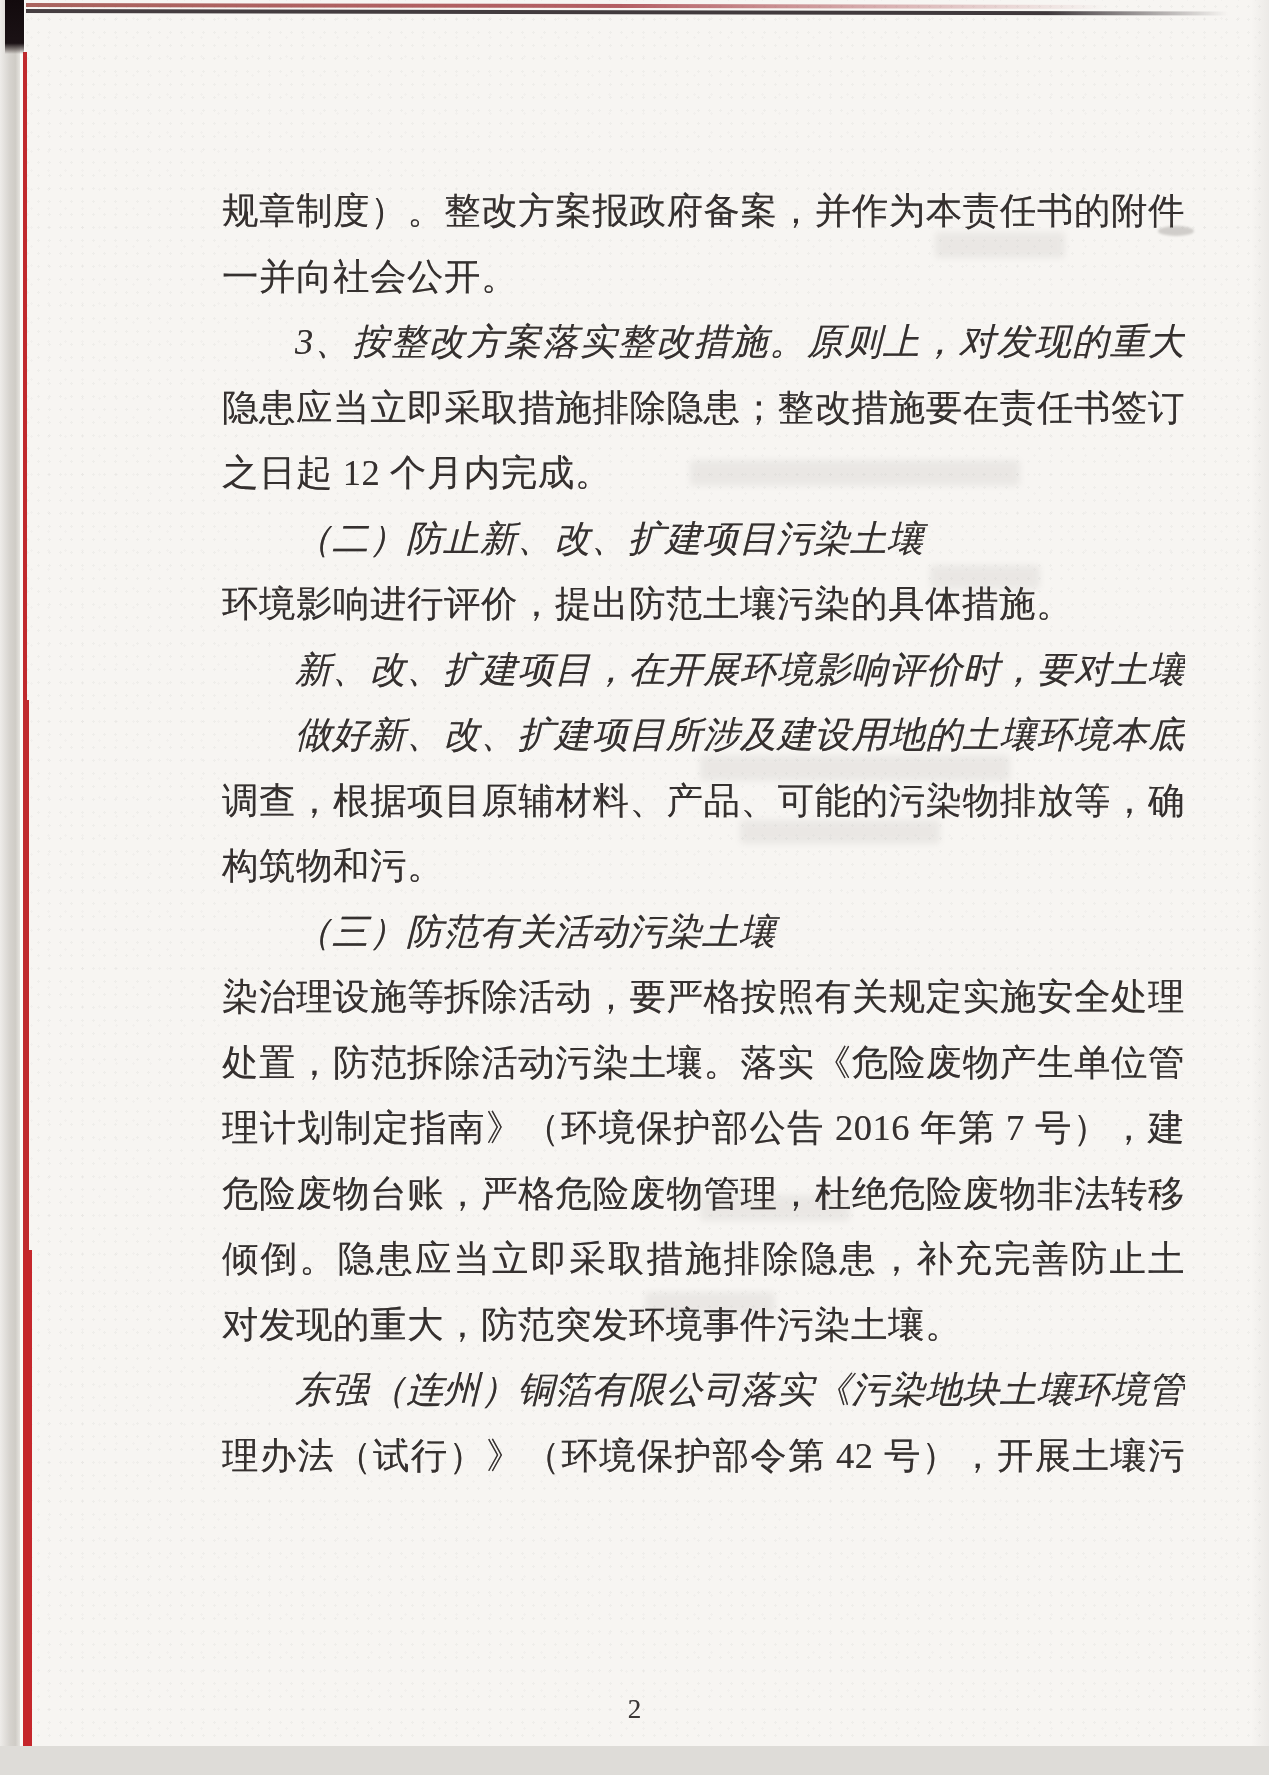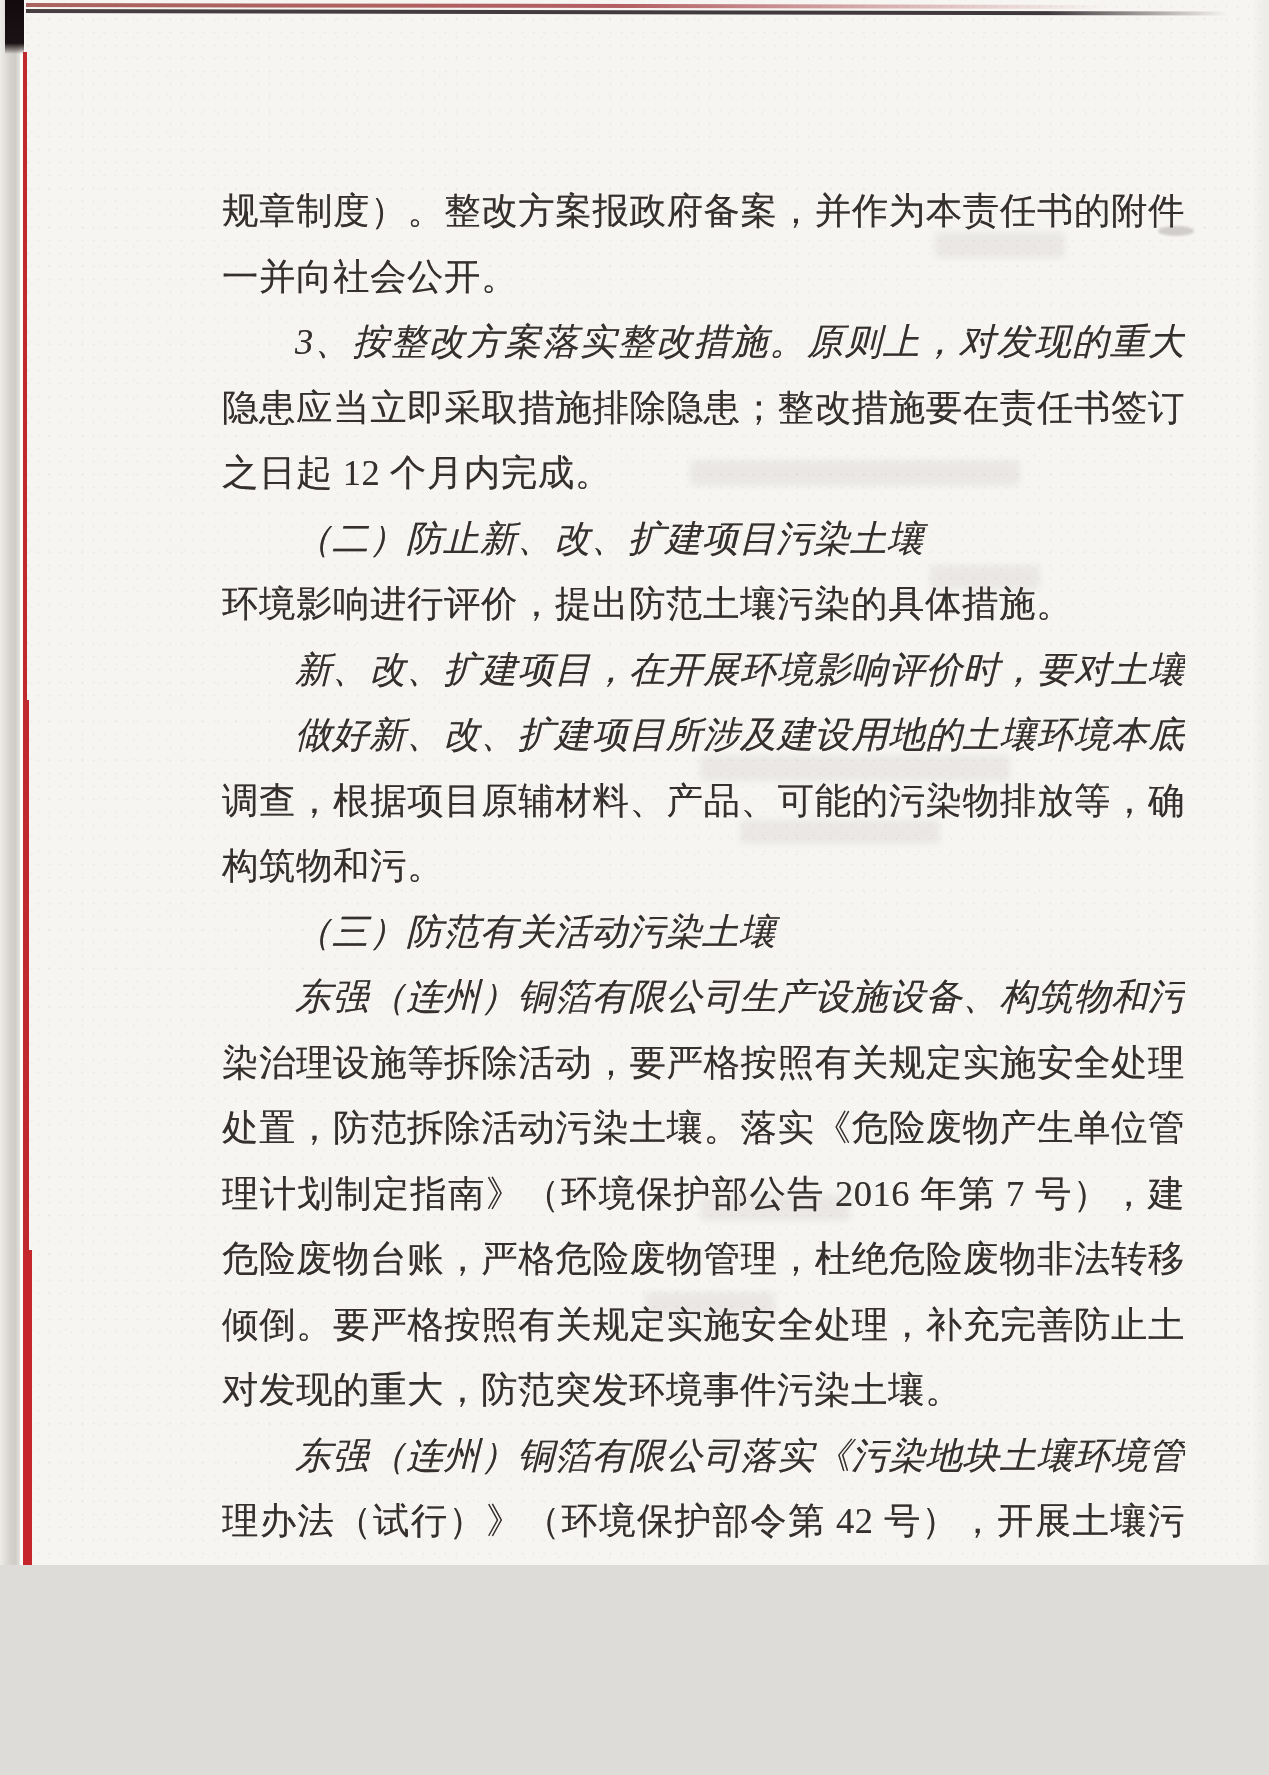--- a/index.html
+++ b/index.html
@@ -3,21 +3,21 @@
 <meta charset="utf-8">
 <style>
   html, body {
     margin: 0;
     padding: 0;
     background: #dedcd8;
   }
   .scan {
     position: relative;
     width: 1269px;
-    height: 1565px;
+    height: 1746px;
     overflow: hidden;
     background-color: #f7f5f2;
     background-image:
       radial-gradient(rgba(90,85,80,0.05) 1px, transparent 1.2px),
       radial-gradient(rgba(120,115,108,0.04) 1px, transparent 1.3px);
     background-size: 11px 13px, 17px 19px;
     background-position: 0 0, 6px 9px;
     font-family: "Liberation Serif", "DejaVu Serif", serif;
   }
   
@@ -135,25 +135,24 @@
       <div class="line indent fill">3、按整改方案落实整改措施。原则上，对发现的重大</div>
       <div class="line fill">隐患应当立即采取措施排除隐患；整改措施要在责任书签订</div>
       <div class="line">之日起 12 个月内完成。</div>
       <div class="line indent heading">（二）防止新、改、扩建项目污染土壤</div>
       <div class="line">环境影响进行评价，提出防范土壤污染的具体措施。</div>
       <div class="line indent fill">新、改、扩建项目，在开展环境影响评价时，要对土壤</div>
       <div class="line indent fill">做好新、改、扩建项目所涉及建设用地的土壤环境本底</div>
       <div class="line fill">调查，根据项目原辅材料、产品、可能的污染物排放等，确</div>
       <div class="line">构筑物和污。</div>
       <div class="line indent heading">（三）防范有关活动污染土壤</div>
-      <div class="line indent fill">东强（连州）铜箔有限公司生产设施设备、构筑物和污</div>
       <div class="line fill">染治理设施等拆除活动，要严格按照有关规定实施安全处理</div>
       <div class="line fill">处置，防范拆除活动污染土壤。落实《危险废物产生单位管</div>
       <div class="line fill">理计划制定指南》（环境保护部公告 2016 年第 7 号），建立</div>
       <div class="line fill">危险废物台账，严格危险废物管理，杜绝危险废物非法转移</div>
-      <div class="line fill">倾倒。要严格按照有关规定实施安全处理，补充完善防止土</div>
+      <div class="line fill">倾倒。隐患应当立即采取措施排除隐患，补充完善防止土</div>
       <div class="line">对发现的重大，防范突发环境事件污染土壤。</div>
       <div class="line indent fill">东强（连州）铜箔有限公司落实《污染地块土壤环境管</div>
       <div class="line fill">理办法（试行）》（环境保护部令第 42 号），开展土壤污染调</div>
     </div>
 
   <div class="pagenum">2</div>
 </div>
 
 </body></html>

